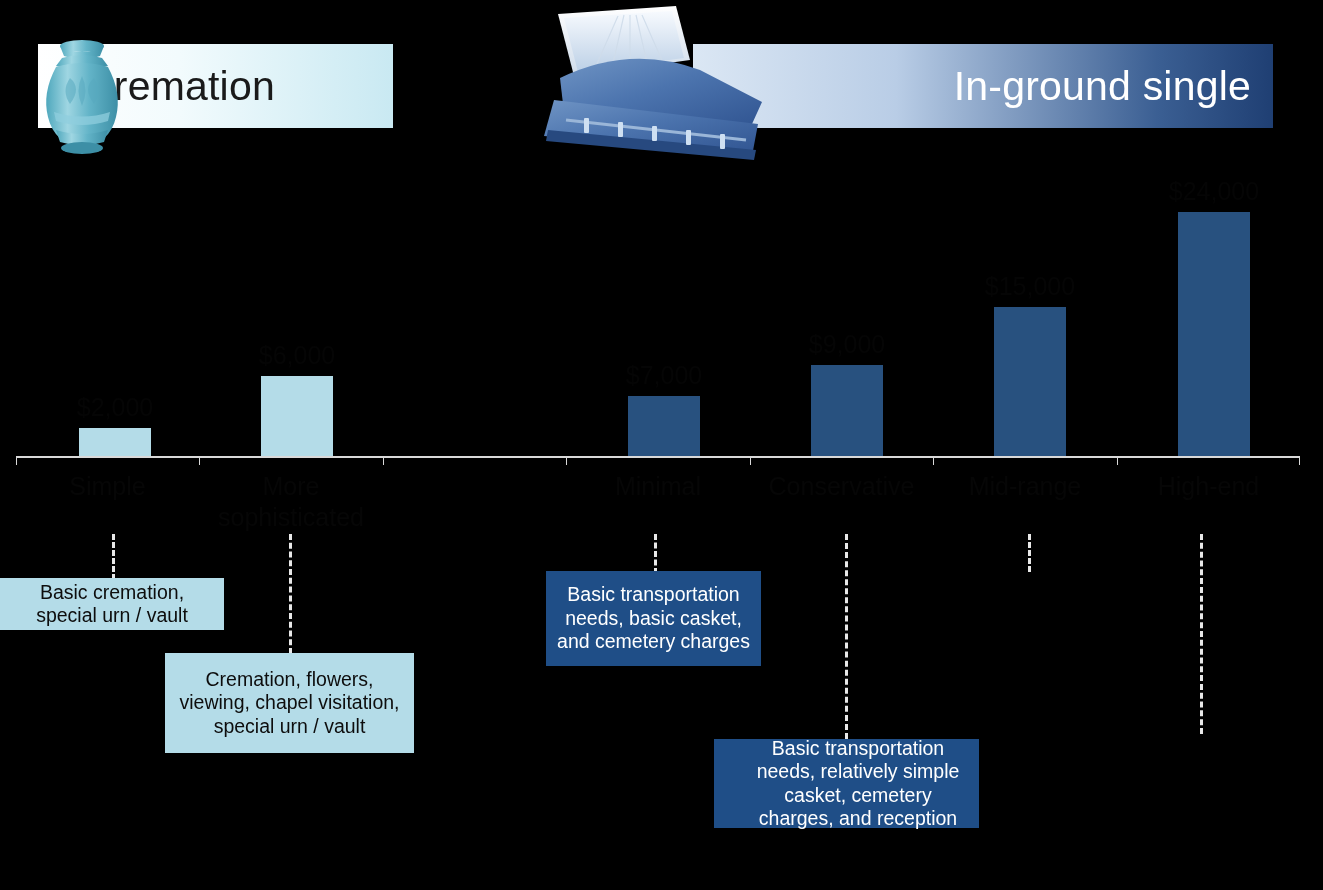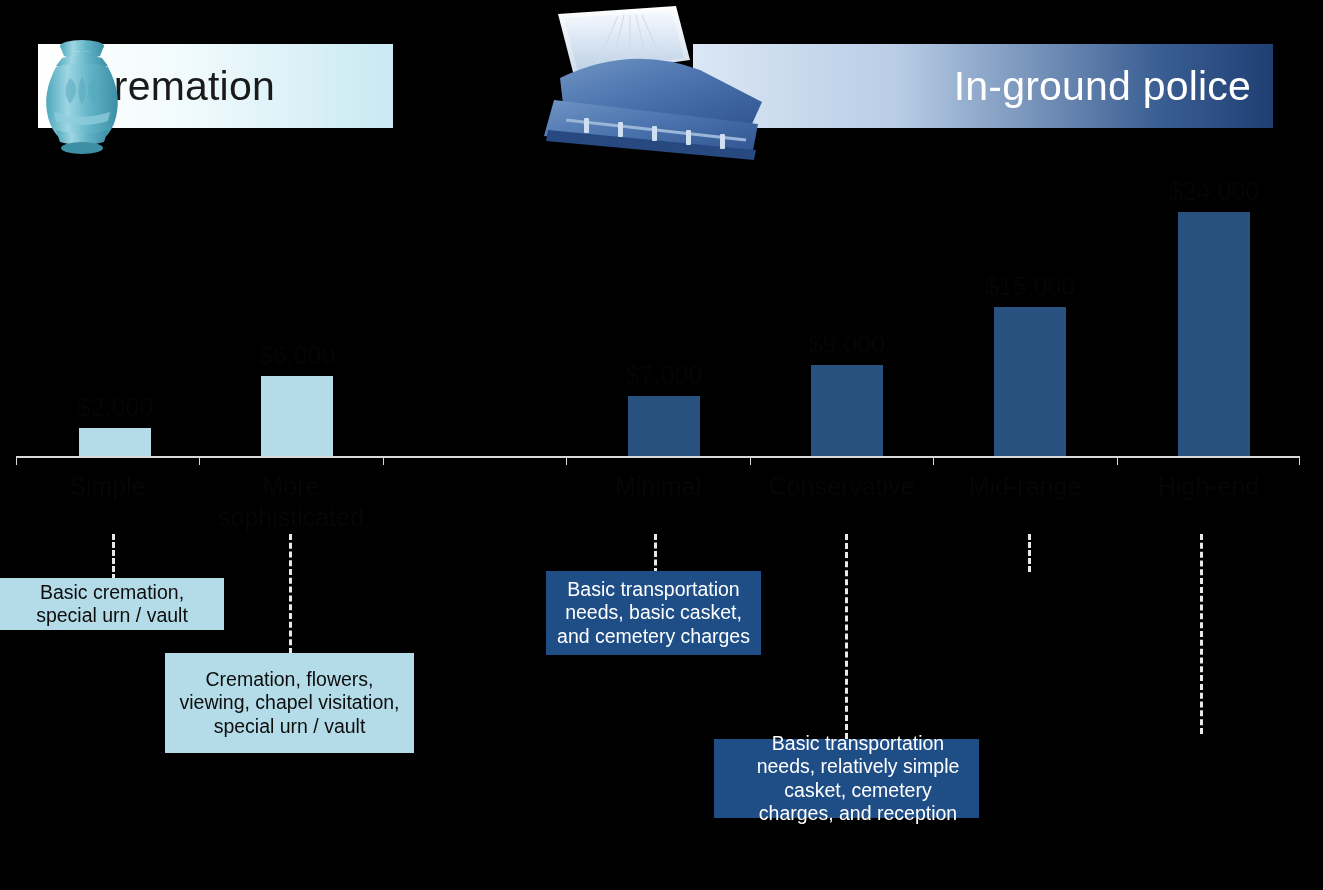--- a/index.html
+++ b/index.html
@@ -161,21 +161,21 @@
     <path d="M16 96 q26 8 52 0 l-4 12 q-22 7 -44 0 z" fill="url(#urnG)"></path>
     <ellipse cx="42" cy="114" rx="21" ry="6" fill="#3d8fa6"></ellipse>
     <g fill="#57a9bf" opacity=".55">
       <path d="M30 44 q12 10 0 26 q-9 -13 0 -26z"></path>
       <path d="M54 44 q-12 10 0 26 q9 -13 0 -26z"></path>
       <path d="M42 42 q7 14 0 30 q-7 -16 0 -30z"></path>
     </g>
   </svg>
 
   <div id="banner-burial" class="banner">
-    <span class="banner-label">In-ground police</span>
+    <span class="banner-label">In-ground single</span>
   </div>
 
   <svg id="casket" viewBox="0 0 320 165">
     <defs>
       <linearGradient id="lidG" x1="0" y1="0" x2="0" y2="1">
         <stop offset="0%" stop-color="#ffffff"></stop>
         <stop offset="100%" stop-color="#cfdcea"></stop>
       </linearGradient>
       <linearGradient id="bodyG" x1="0" y1="0" x2="1" y2="1">
         <stop offset="0%" stop-color="#6f94c4"></stop>
@@ -268,20 +268,20 @@
     <div class="connector" style="left:289px;  top:518px; height:120px;"></div>
     <div class="connector" style="left:654px;  top:518px; height:40px;"></div>
     <div class="connector" style="left:845px;  top:518px; height:205px;"></div>
     <div class="connector" style="left:1028px; top:518px; height:38px;"></div>
     <div class="connector" style="left:1200px; top:518px; height:200px;"></div>
 
     <div class="callout light" style="left:0px;    top:562px; width:224px; height:52px;">Basic cremation, special urn / vault</div>
 
     <div class="callout light" style="left:165px;  top:637px; width:249px; height:100px;">Cremation, flowers, viewing, chapel visitation, special urn / vault</div>
 
-    <div class="callout dark" style="left:546px;  top:555px; width:215px; height:84px;">Basic transportation needs, basic casket, and cemetery charges</div>
-
-    <div class="callout dark" style="left:714px;  top:723px; width:265px; height:79px;padding-left:32px;">Basic transportation needs, relatively simple casket, cemetery charges, and reception</div>
+    <div class="callout dark" style="left:546px;  top:555px; width:215px; height:95px;">Basic transportation needs, basic casket, and cemetery charges</div>
+
+    <div class="callout dark" style="left:714px;  top:723px; width:265px; height:89px;padding-left:32px;">Basic transportation needs, relatively simple casket, cemetery charges, and reception</div>
 
 
 
   </div>
 </div>
 
 </body></html>

